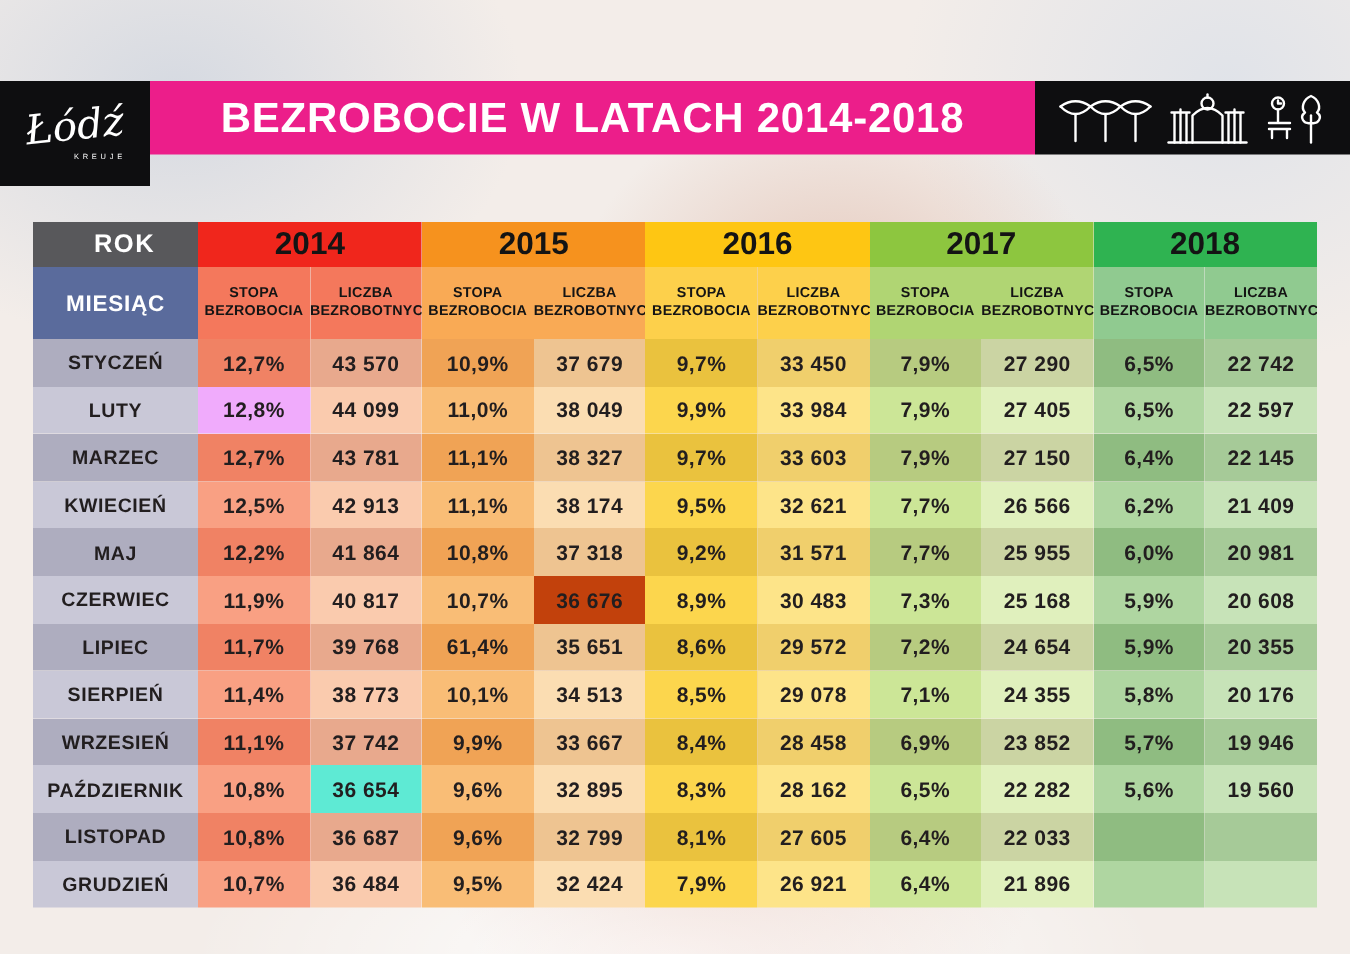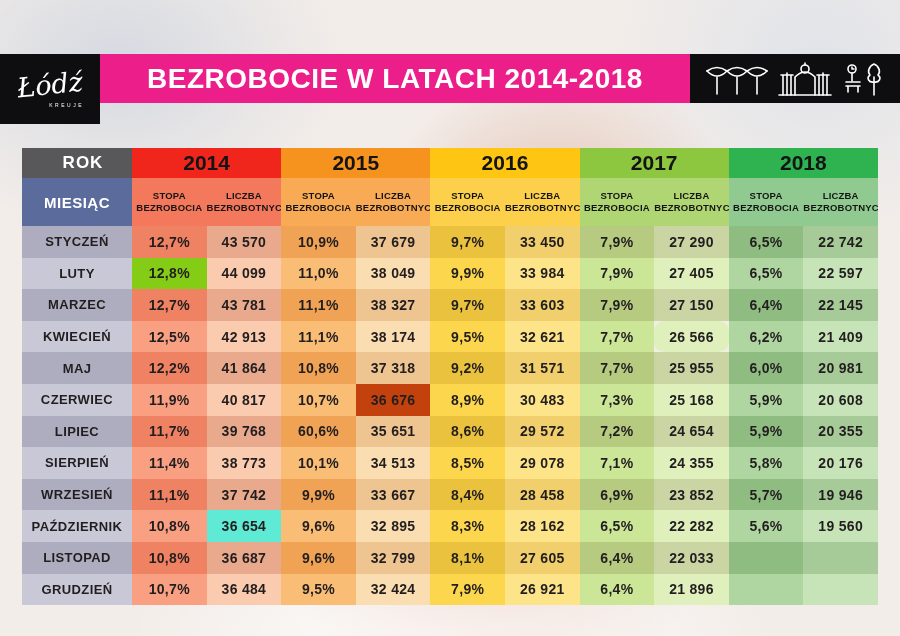--- a/index.html
+++ b/index.html
@@ -124,21 +124,21 @@
           <td class="val" style="background: rgb(238, 196, 145);">37 679</td>
           <td class="val" style="background: rgb(234, 194, 62);">9,7%</td>
           <td class="val" style="background: rgb(240, 207, 108);">33 450</td>
           <td class="val" style="background: rgb(183, 203, 128);">7,9%</td>
           <td class="val" style="background: rgb(203, 212, 163);">27 290</td>
           <td class="val" style="background: rgb(143, 188, 129);">6,5%</td>
           <td class="val" style="background: rgb(166, 202, 152);">22 742</td>
         </tr>
         <tr>
           <th class="month" style="background: rgb(201, 200, 215);">LUTY</th>
-          <td class="val" style="background: #84cc16;">12,8%</td>
+          <td class="val" style="background: #f0abfc;">12,8%</td>
           <td class="val" style="background: rgb(250, 203, 174);">44 099</td>
           <td class="val" style="background: rgb(249, 189, 118);">11,0%</td>
           <td class="val" style="background: rgb(251, 221, 178);">38 049</td>
           <td class="val" style="background: rgb(252, 214, 77);">9,9%</td>
           <td class="val" style="background: rgb(253, 228, 137);">33 984</td>
           <td class="val" style="background: rgb(204, 230, 151);">7,9%</td>
           <td class="val" style="background: rgb(224, 240, 189);">27 405</td>
           <td class="val" style="background: rgb(175, 214, 161);">6,5%</td>
           <td class="val" style="background: rgb(199, 227, 184);">22 597</td>
         </tr>
@@ -157,21 +157,21 @@
         </tr>
         <tr>
           <th class="month" style="background: rgb(201, 200, 215);">KWIECIEŃ</th>
           <td class="val" style="background: rgb(249, 160, 131);">12,5%</td>
           <td class="val" style="background: rgb(250, 203, 174);">42 913</td>
           <td class="val" style="background: rgb(249, 189, 118);">11,1%</td>
           <td class="val" style="background: rgb(251, 221, 178);">38 174</td>
           <td class="val" style="background: rgb(252, 214, 77);">9,5%</td>
           <td class="val" style="background: rgb(253, 228, 137); margin-top: 40px;">32 621</td>
           <td class="val" style="background: rgb(204, 230, 151);">7,7%</td>
-          <td class="val" style="background: rgb(224, 240, 189); border-radius: 10px;">26 566</td>
+          <td class="val" style="background: rgb(224, 240, 189);">26 566</td>
           <td class="val" style="background: rgb(175, 214, 161);">6,2%</td>
           <td class="val" style="background: rgb(199, 227, 184);">21 409</td>
         </tr>
         <tr>
           <th class="month" style="background: rgb(174, 173, 191);">MAJ</th>
           <td class="val" style="background: rgb(240, 130, 100);">12,2%</td>
           <td class="val" style="background: rgb(232, 169, 141);">41 864</td>
           <td class="val" style="background: rgb(240, 163, 85);">10,8%</td>
           <td class="val" style="background: rgb(238, 196, 145);">37 318</td>
           <td class="val" style="background: rgb(234, 194, 62);">9,2%</td>
@@ -191,21 +191,21 @@
           <td class="val" style="background: rgb(253, 228, 137);">30 483</td>
           <td class="val" style="background: rgb(204, 230, 151);">7,3%</td>
           <td class="val" style="background: rgb(224, 240, 189);">25 168</td>
           <td class="val" style="background: rgb(175, 214, 161);">5,9%</td>
           <td class="val" style="background: rgb(199, 227, 184);">20 608</td>
         </tr>
         <tr>
           <th class="month" style="background: rgb(174, 173, 191);">LIPIEC</th>
           <td class="val" style="background: rgb(240, 130, 100);">11,7%</td>
           <td class="val" style="background: rgb(232, 169, 141);">39 768</td>
-          <td class="val" style="background: rgb(240, 163, 85);">60,6%</td>
+          <td class="val" style="background: rgb(240, 163, 85);">61,4%</td>
           <td class="val" style="background: rgb(238, 196, 145);">35 651</td>
           <td class="val" style="background: rgb(234, 194, 62);">8,6%</td>
           <td class="val" style="background: rgb(240, 207, 108);">29 572</td>
           <td class="val" style="background: rgb(183, 203, 128);">7,2%</td>
           <td class="val" style="background: rgb(203, 212, 163);">24 654</td>
           <td class="val" style="background: rgb(143, 188, 129);">5,9%</td>
           <td class="val" style="background: rgb(166, 202, 152);">20 355</td>
         </tr>
         <tr>
           <th class="month" style="background: rgb(201, 200, 215);">SIERPIEŃ</th>

